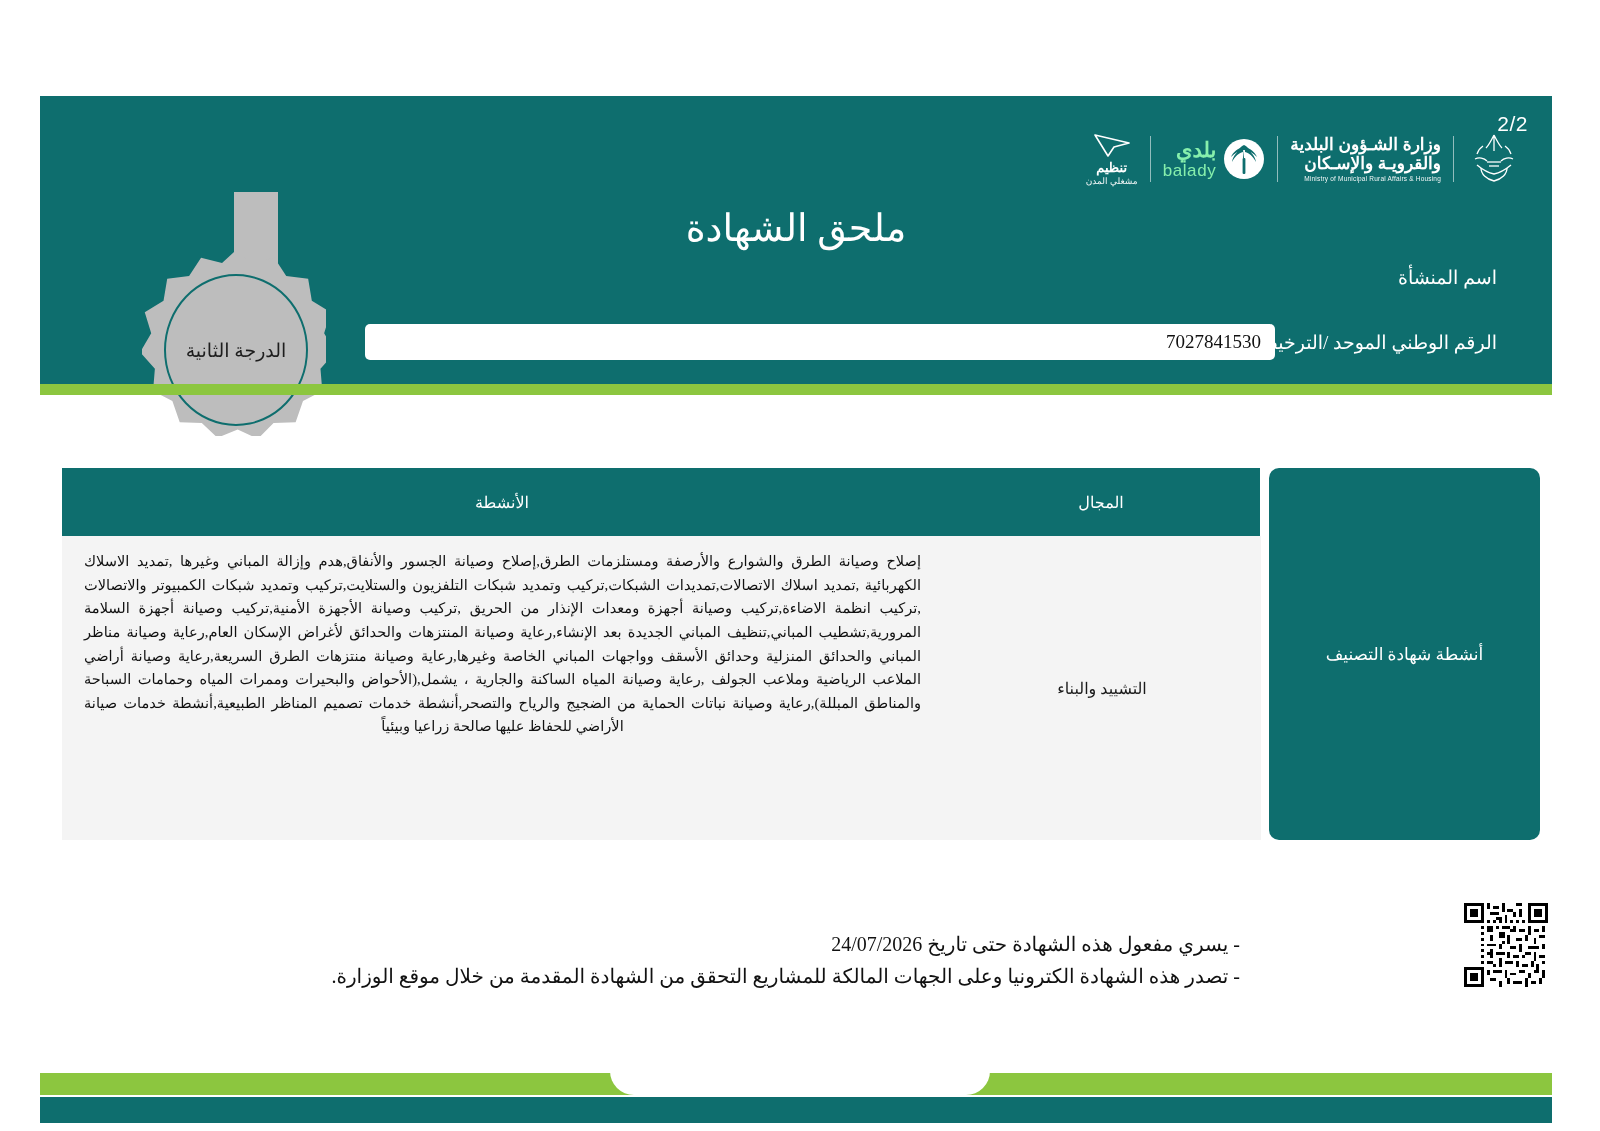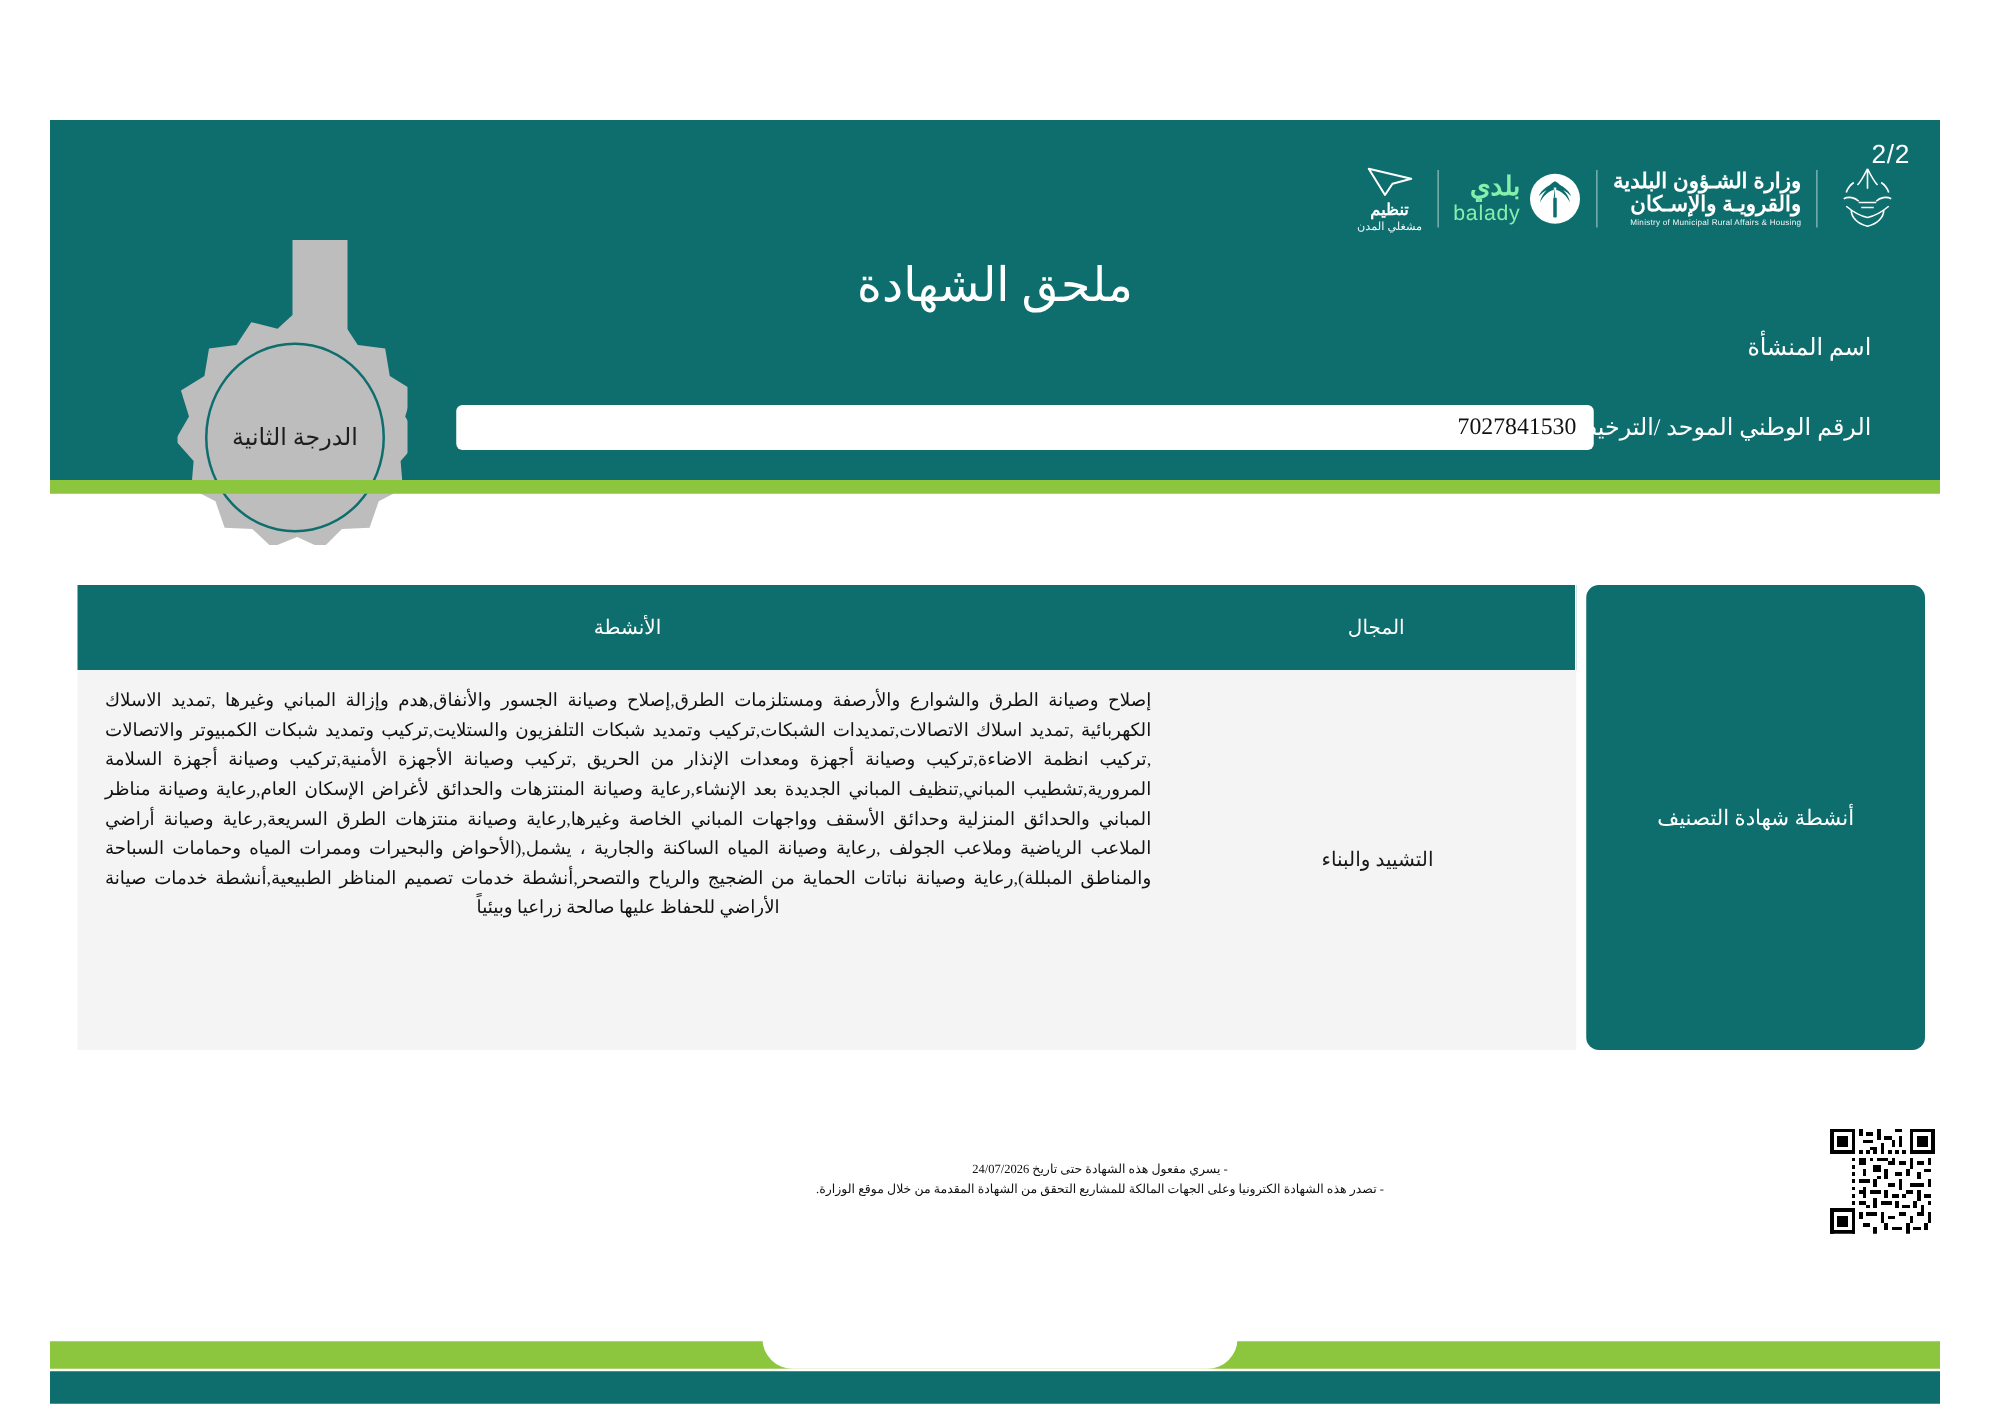--- a/index.html
+++ b/index.html
@@ -306,26 +306,25 @@
 
   .notes {
     position: absolute;
     right: 360px;
     top: 928px;
     width: 720px;
     text-align: right;
     direction: rtl;
   }
   .note-line {
-    font-size: 10px;
+    font-size: 20px;
     line-height: 1.62;
     color: #111111;
     font-family: "Liberation Serif", serif;
     white-space: nowrap;
-    text-align: center;
   }
   .note-date { direction: ltr; unicode-bidi: embed; }
 
   .qr {
     position: absolute;
     right: 52px;
     top: 903px;
     width: 84px;
     height: 84px;
   }

